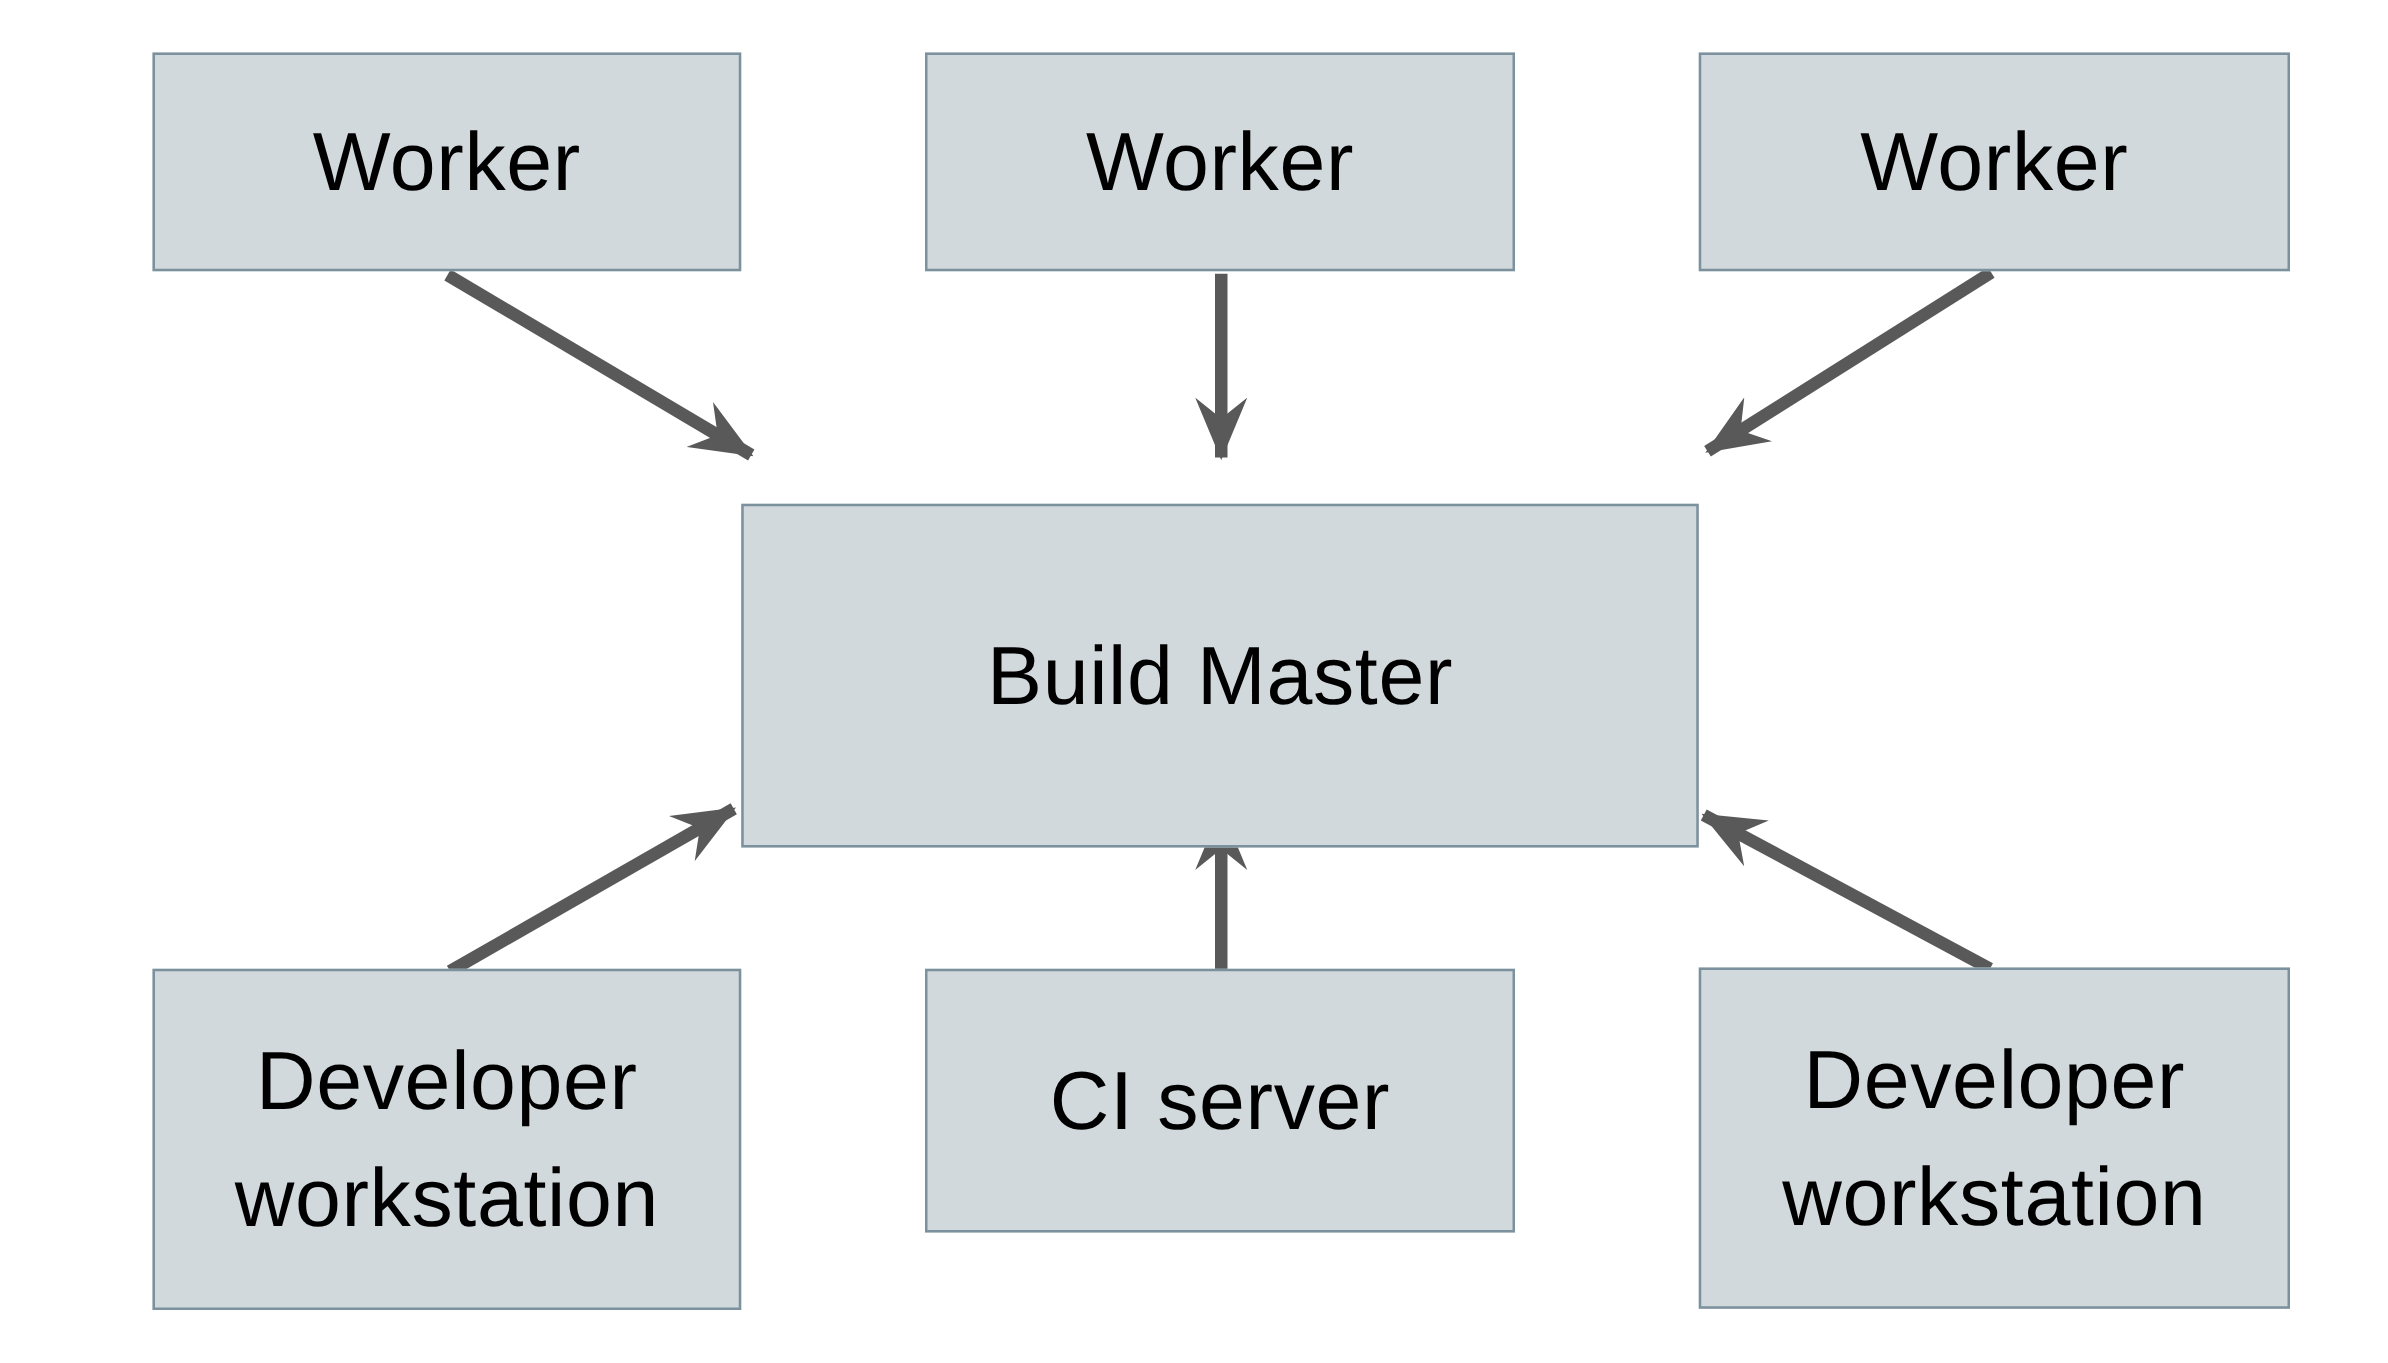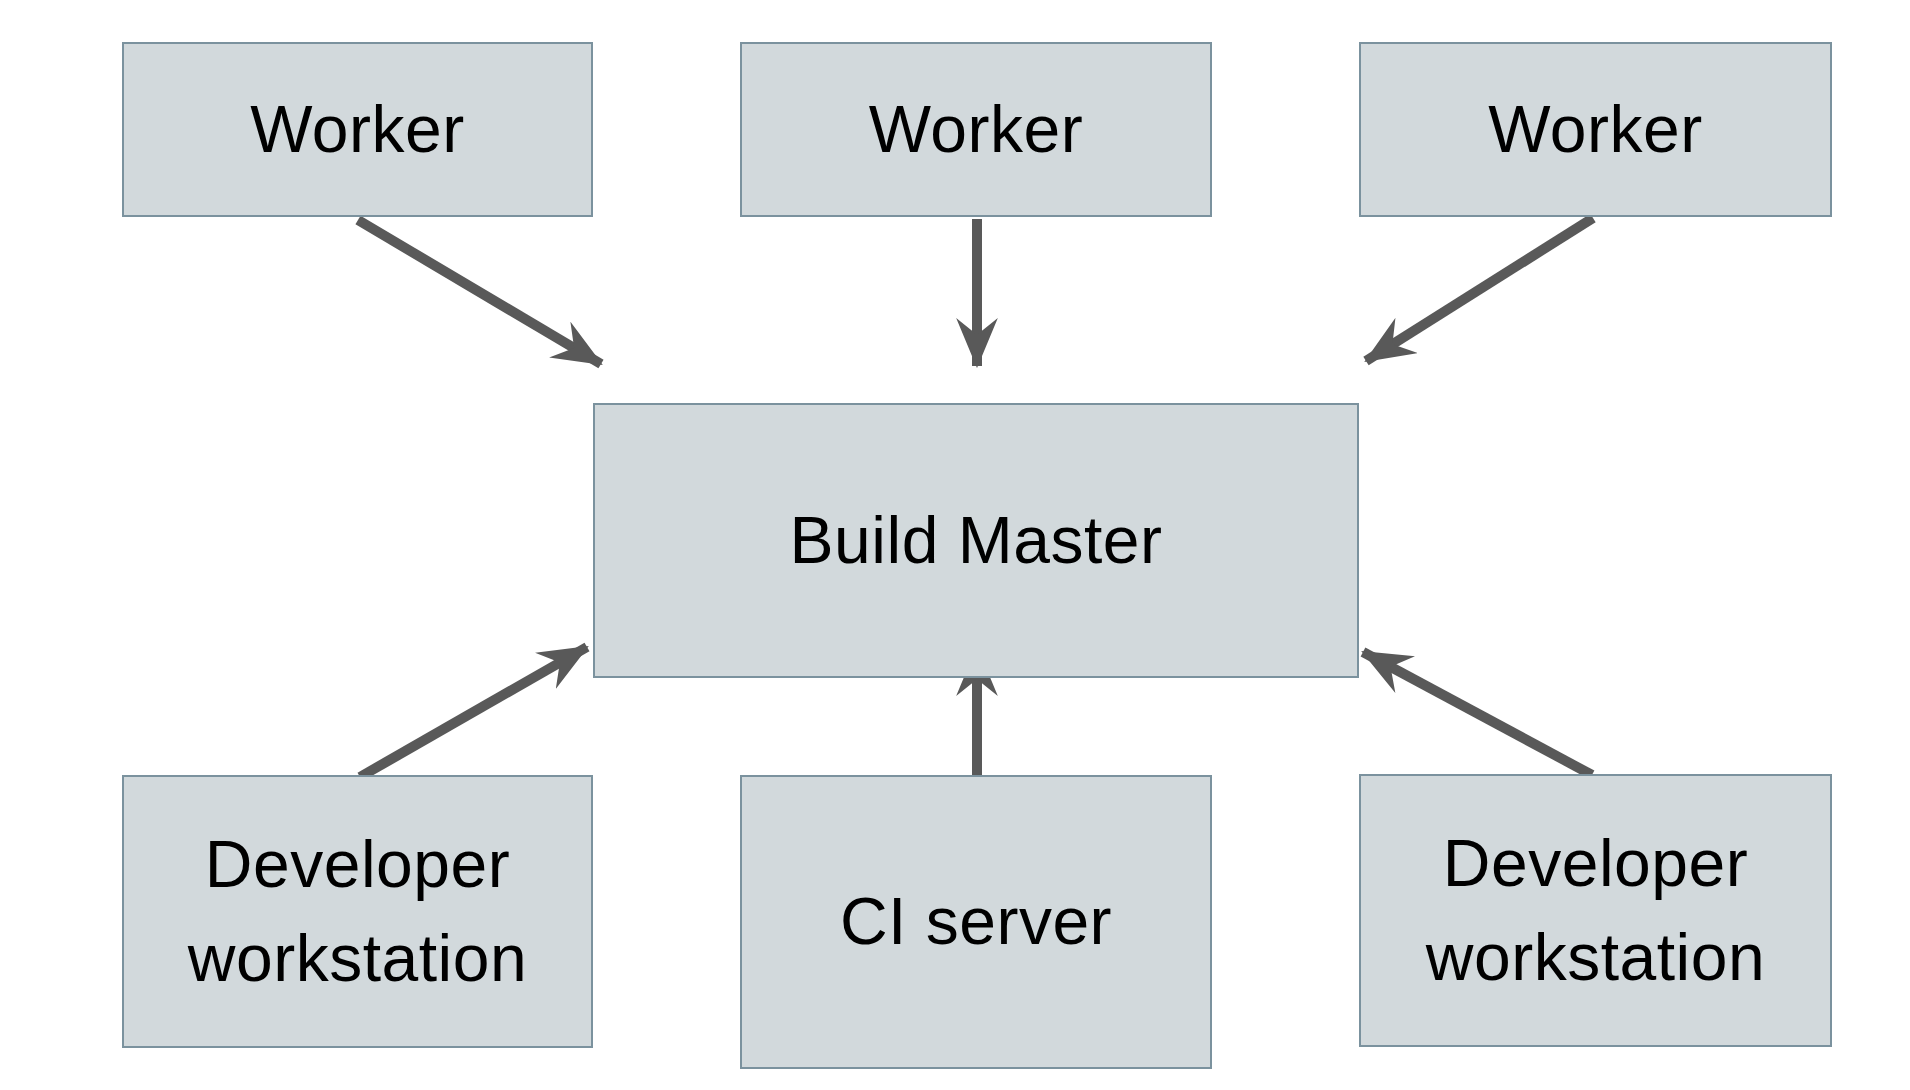--- a/index.html
+++ b/index.html
@@ -70,21 +70,21 @@
   </div>
       <div class="node" style="left: 1359px; top: 42px; width: 473px; height: 175px; background: rgb(210, 217, 220); border-color: rgb(123, 146, 158); color: rgb(0, 0, 0);">
     <div class="label">Worker</div>
   </div>
       <div class="node" style="left: 593px; top: 368px; width: 766px; height: 275px; background: rgb(210, 217, 220); border-color: rgb(123, 146, 158); color: rgb(0, 0, 0); margin-top: 35px;">
     <div class="label">Build Master</div>
   </div>
       <div class="node" style="left: 122px; top: 775px; width: 471px; height: 273px; background: rgb(210, 217, 220); border-color: rgb(123, 146, 158); color: rgb(0, 0, 0);">
     <div class="label">Developer workstation</div>
   </div>
-      <div class="node" style="left: 740px; top: 775px; width: 472px; height: 294px; background: rgb(210, 217, 220); border-color: rgb(123, 146, 158); color: rgb(0, 0, 0);">
+      <div class="node" style="left: 740px; top: 775px; width: 472px; height: 211px; background: rgb(210, 217, 220); border-color: rgb(123, 146, 158); color: rgb(0, 0, 0);">
     <div class="label">CI server</div>
   </div>
       <div class="node" style="left: 1359px; top: 774px; width: 473px; height: 273px; background: rgb(210, 217, 220); border-color: rgb(123, 146, 158); color: rgb(0, 0, 0);">
     <div class="label">Developer workstation</div>
   </div>
     </div>
 
 </div>
 
 </body></html>

